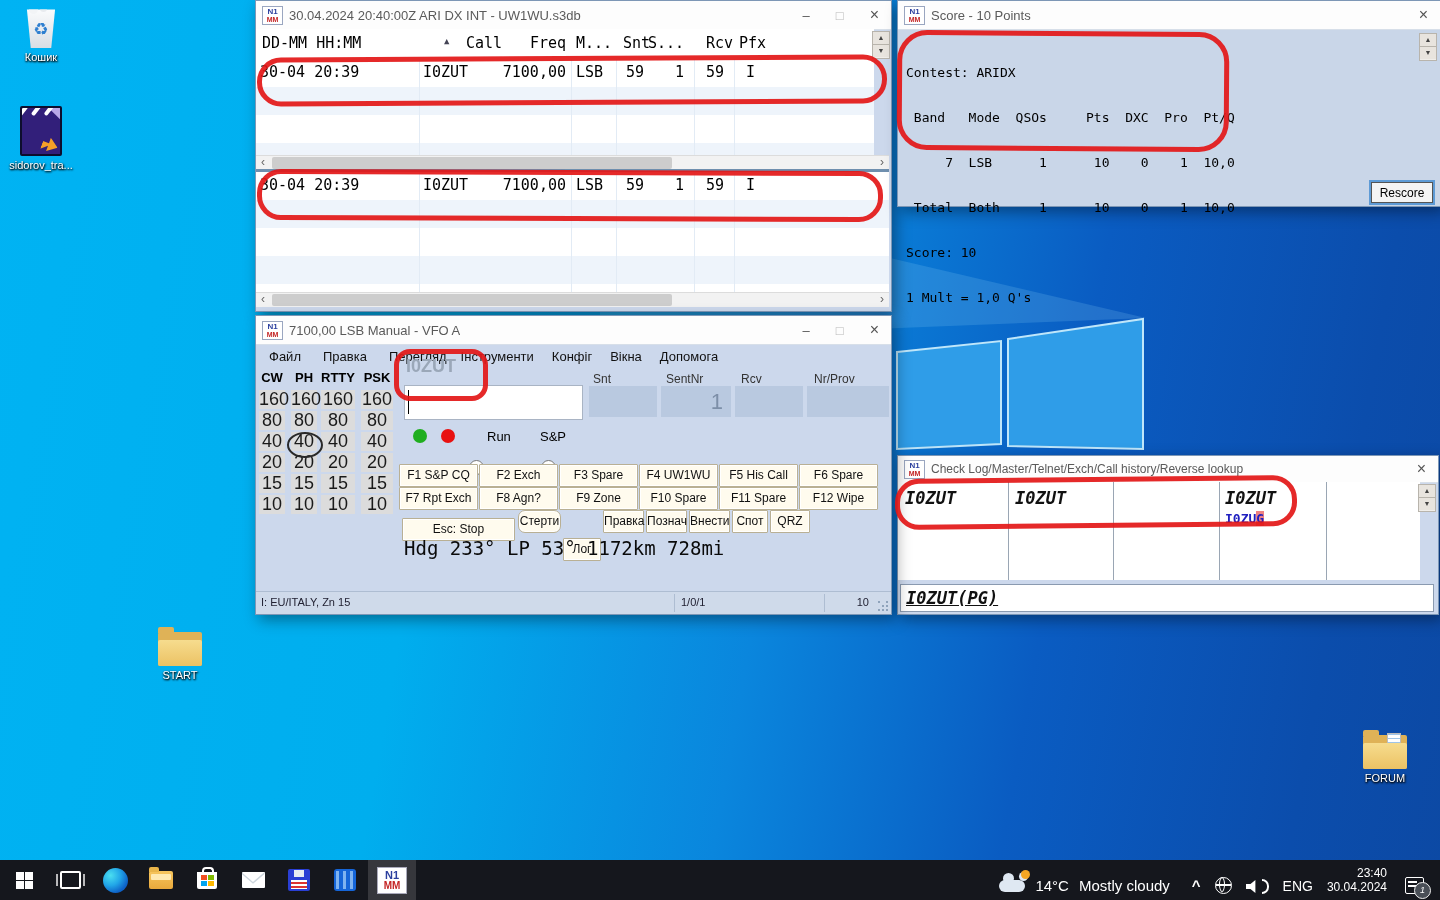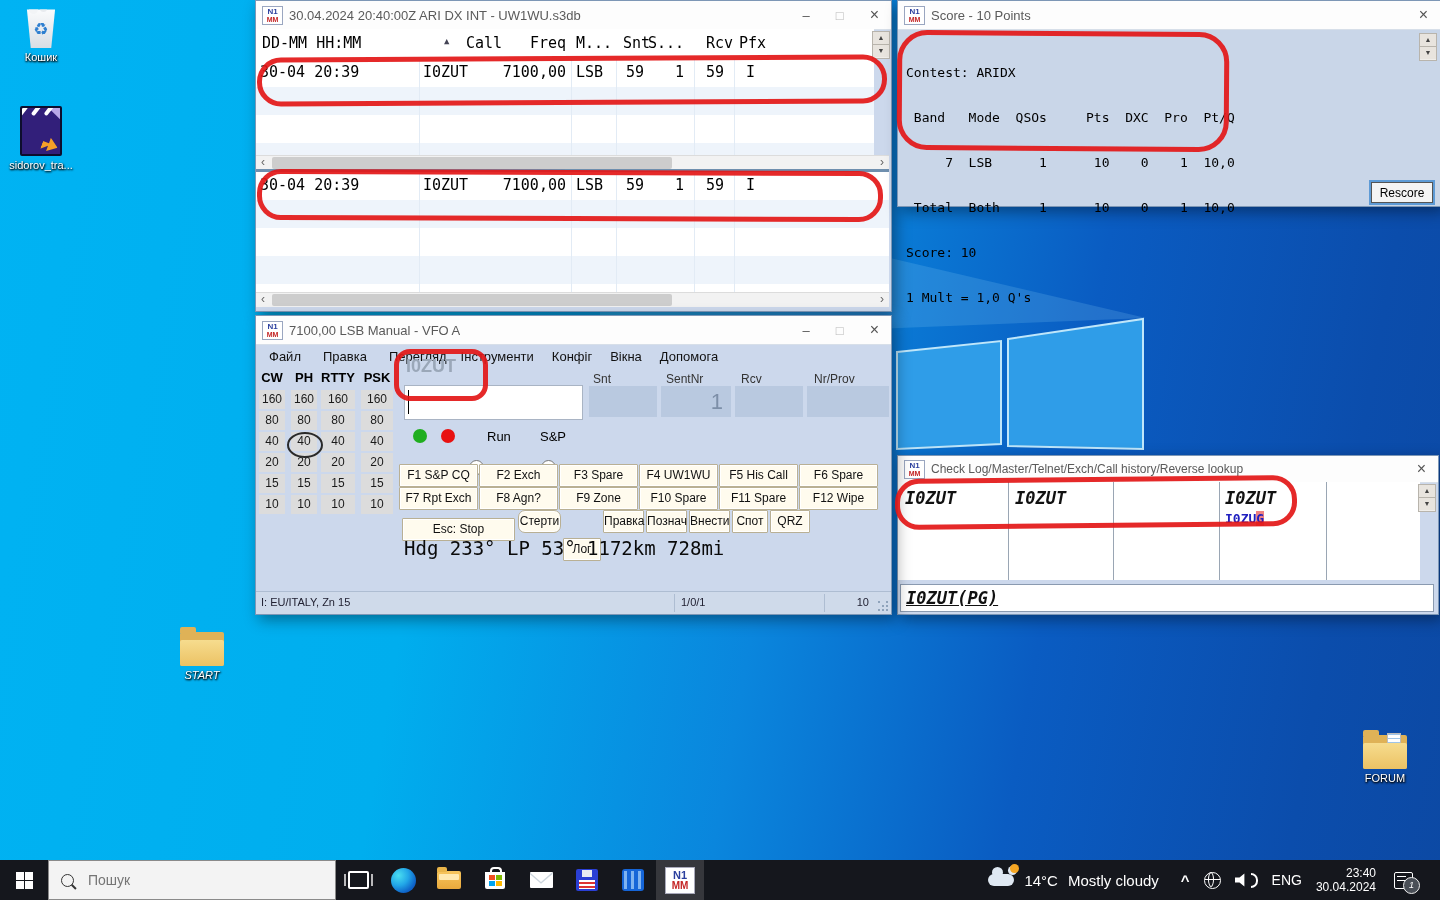--- a/index.html
+++ b/index.html
@@ -26,21 +26,21 @@
   .hscroll .track{flex:1;position:relative;}
   .hscroll .thumb{position:absolute;top:1px;bottom:1px;background:#cdcdcd;border-radius:2px;}
   
   .lg-cell{position:absolute;font-size:15px;color:#000;white-space:pre;}
   .stripe{background:repeating-linear-gradient(180deg,#ffffff 0 28px,#eef4fb 28px 56px);}
   .vline{position:absolute;top:0;bottom:0;width:1px;background:#e2ebf5;}
   
   .menu span{font-size:13px;color:#111;margin-right:0;cursor:default;}
   .bandcol{position:absolute;}
   .bandcol .bh{font-size:13px;font-weight:bold;text-align:center;height:20px;line-height:20px;color:#000;}
-  .bandcol .bc{height:19px;margin-top:2px;background:#dcdcdc;text-align:center;font-size:12px;line-height:19px;color:#1a1a1a;cursor:pointer;}
+  .bandcol .bc{height:19px;margin-top:2px;background:#dcdcdc;text-align:center;font-size:18px;line-height:19px;color:#1a1a1a;cursor:pointer;}
   .fkey{position:absolute;height:21px;background:#fffbee;border:1px solid #b9b094;box-shadow:inset 0 0 0 1px #fff;border-radius:1px;font-size:12px;color:#111;text-align:center;line-height:20px;cursor:pointer;}
   .fieldlab{position:absolute;font-size:12px;color:#333;}
   .fieldbox{position:absolute;height:31px;background:#b9c9e0;}
   .radio{width:13px;height:13px;border-radius:50%;background:#fff;border:1px solid #777;display:inline-block;position:relative;vertical-align:middle;}
   .radio.on::after{content:"";position:absolute;left:3px;top:3px;width:5px;height:5px;border-radius:50%;background:#222;}
   .led{width:14px;height:14px;border-radius:50%;display:inline-block;}
   .statusbar{position:absolute;left:0;right:0;bottom:0;height:22px;background:#cfdaea;border-top:1px solid #aebdd2;font-size:11px;color:#223;}
   .grip{position:absolute;right:2px;bottom:2px;width:11px;height:11px;}
   .grip::before{content:"";position:absolute;left:0;top:0;width:2px;height:2px;background:#8fa3bb;
     box-shadow:8px 0 #8fa3bb,4px 4px #8fa3bb,8px 4px #8fa3bb,0 8px #8fa3bb,4px 8px #8fa3bb,8px 8px #8fa3bb;}
@@ -71,21 +71,21 @@
   .mailic{width:23px;height:16px;background:#fff;border-radius:1px;position:relative;overflow:hidden;}
   .mailic::before{content:"";position:absolute;inset:0;background:#cdd6de;clip-path:polygon(0 0,50% 62%,100% 0,100% 12%,50% 74%,0 12%);}
   .floppy{width:22px;height:22px;background:#2a3fd4;border-radius:2px;position:relative;}
   .floppy::before{content:"";position:absolute;top:1px;left:6px;width:10px;height:7px;background:#e8ecf2;}
   .floppy::after{content:"";position:absolute;bottom:2px;left:3px;width:16px;height:9px;background:repeating-linear-gradient(180deg,#fff 0 2px,#d33 2px 4px);}
   .blueapp{width:22px;height:22px;background:#1565d8;border-radius:3px;position:relative;overflow:hidden;}
   .blueapp::before{content:"";position:absolute;inset:2px;background:repeating-linear-gradient(90deg,#7fb3f0 0 3px,#1565d8 3px 7px);}
   .n1mmbtn{width:48px;height:40px;background:rgba(255,255,255,.14);display:flex;align-items:center;justify-content:center;}
   .n1mmbig{width:28px;height:25px;background:#fff;border:1px solid #aab;display:flex;flex-direction:column;align-items:center;justify-content:center;line-height:1;}
   .n1mmbig b{font-size:11px;color:#2b3f9e;} .n1mmbig i{font-size:10px;color:#c42424;font-style:normal;font-weight:bold;}
-  .tray{margin-left:auto;display:flex;align-items:center;gap:14px;padding-right:21px;color:#fff;}
+  .tray{margin-left:auto;display:flex;align-items:flex-end;gap:14px;padding-right:10px;color:#fff;}
   .cloud{width:26px;height:12px;background:#dfe8f2;border-radius:8px;position:relative;}
   .cloud::before{content:"";position:absolute;left:4px;top:-7px;width:11px;height:11px;border-radius:50%;background:#dfe8f2;}
   .cloud::after{content:"";position:absolute;right:-5px;top:-10px;width:9px;height:9px;border-radius:50%;background:#f5a623;box-shadow:-2px 2px 0 0 #dfe8f2;}
   .globe{width:15px;height:15px;border:1.5px solid #fff;border-radius:50%;position:relative;}
   .globe::before{content:"";position:absolute;left:3.5px;top:-1px;width:6px;height:15px;border:1.5px solid #fff;border-radius:50%;box-sizing:border-box;}
   .globe::after{content:"";position:absolute;left:0;right:0;top:6px;height:1.5px;background:#fff;}
   .spk{width:14px;height:14px;background:#fff;clip-path:polygon(0 32%,35% 32%,70% 4%,70% 96%,35% 68%,0 68%);position:relative;}
   .spkwave{width:5px;height:11px;border:2px solid #fff;border-left:none;border-radius:0 9px 9px 0;margin-left:2px;}
   .notif{width:17px;height:15px;border:1.5px solid #fff;border-radius:2px;position:relative;}
   .notif::before{content:"";position:absolute;left:2px;top:3px;width:9px;height:1.5px;background:#fff;box-shadow:0 4px 0 #fff;}
@@ -126,21 +126,21 @@
       <span>♻</span>
     </div>
   <div class="lbl">Кошик</div>
 </div>
 <div class="dicon" style="left:6px;top:106px;">
   <div class="sidfile">
       <i class="sidarrow"></i>
     </div>
   <div class="lbl">sidorov_tra...</div>
 </div>
-<div class="dicon" style="left:167px;top:632px;font-style:italic;">
+<div class="dicon" style="left:145px;top:632px;">
   <div class="folder">
       <i class="back"></i>
       <i class="front"></i>
     </div>
   <div class="lbl">START</div>
 </div>
 <div class="dicon" style="left:1350px;top:735px;">
   <div class="folder">
       <i class="back"></i>
       <i class="paper"></i>
@@ -411,24 +411,20 @@
 
 <div class="taskbar">
   <div class="tb-ic" style="width:48px;">
     <span class="winlogo">
         <i></i>
         <i></i>
         <i></i>
         <i></i>
       </span>
   </div>
-  <div class="search">
-    <span class="mag"></span>
-    <input type="text" placeholder="Пошук" style="">
-  </div>
   <div class="tb-ic" style="width:44px;">
       <span class="tview"></span>
     </div>
   <div class="tb-ic" style="width:46px;">
       <span class="edge"></span>
     </div>
   <div class="tb-ic" style="width:46px;">
       <span class="fold"></span>
     </div>
   <div class="tb-ic" style="width:46px;">

